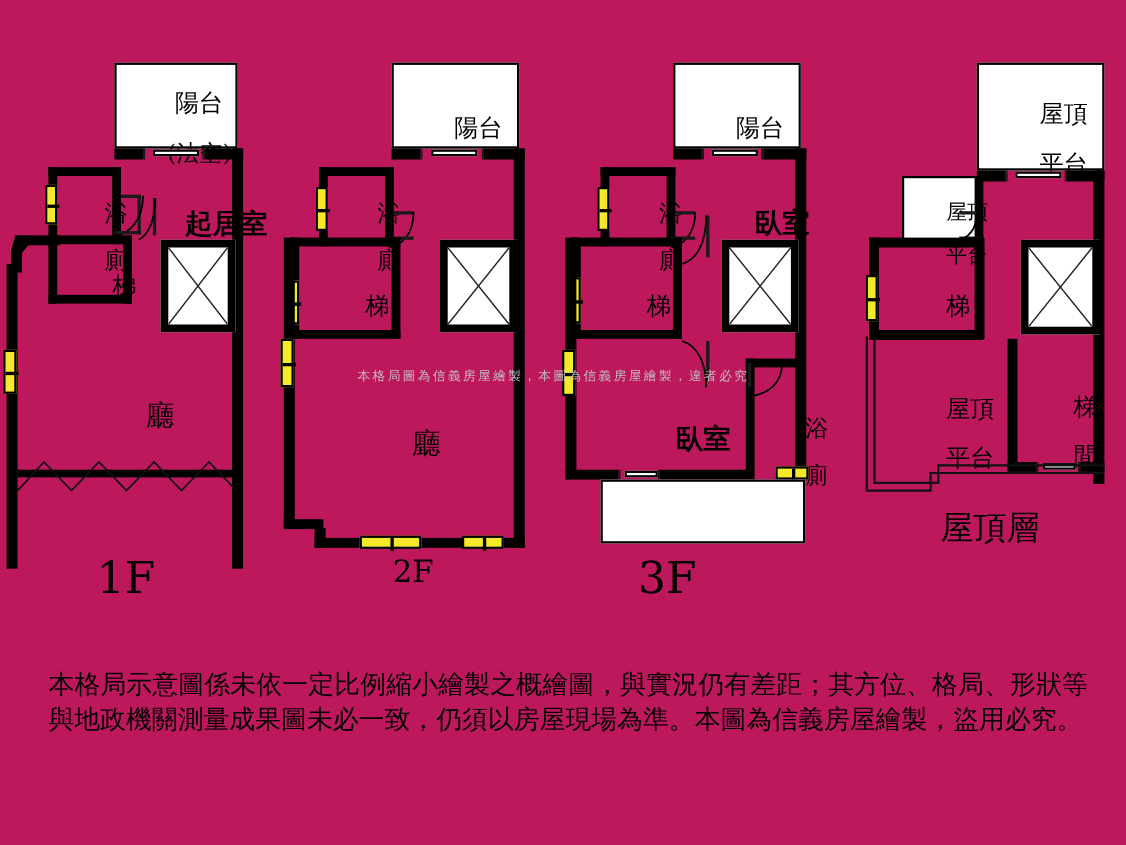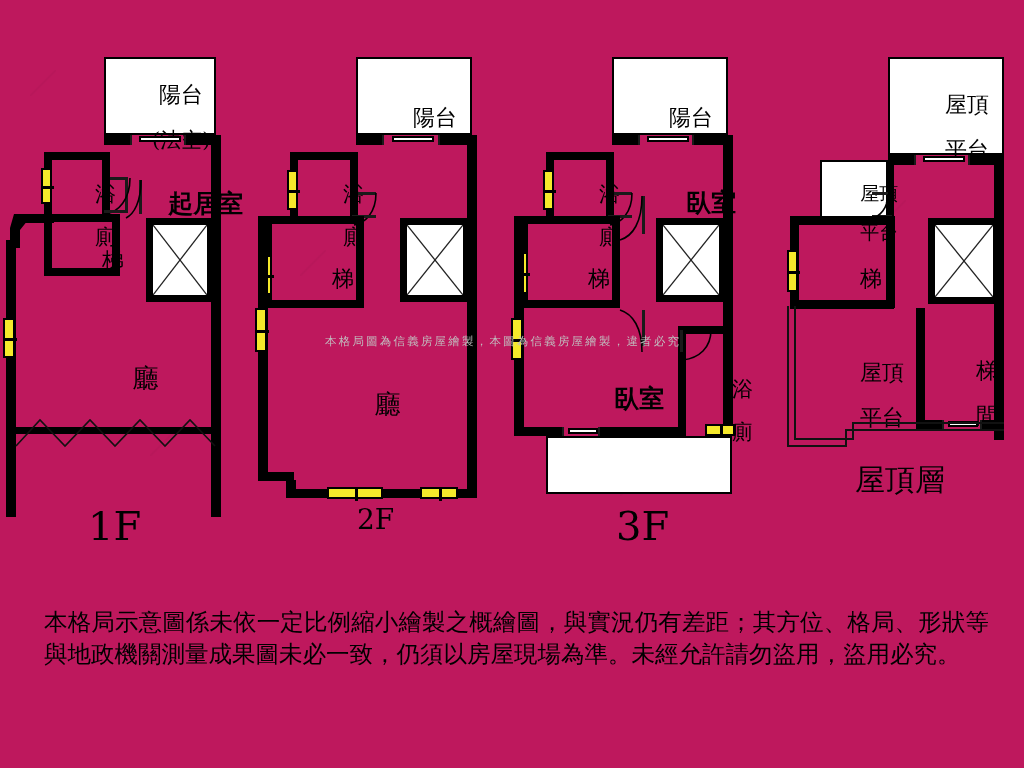--- a/index.html
+++ b/index.html
@@ -313,21 +313,21 @@
     </div>
 
     <div class="wall" style="left:514px;top:427px;width:48px;height:9px;"></div>
     <div class="wall" style="left:600px;top:427px;width:80px;height:9px;"></div>
     <div class="thin" style="left:562px;top:427px;width:2px;height:9px;"></div>
     <div class="thin" style="left:598px;top:427px;width:2px;height:9px;"></div>
     <div class="opening" style="left:568px;top:428px;width:30px;height:6px;"></div>
 
     <div class="balcony" style="left:546px;top:436px;width:186px;height:58px;"></div>
 
-    <div class="floor-label" style="left:616px;top:503px;font-size:40px;">3F</div>
+    <div class="floor-label" style="left:580px;top:503px;font-size:40px;">3F</div>
   </div>
 
   <div>
 
     <div class="balcony" style="left:888px;top:57px;width:116px;height:98px;"></div>
     <div class="room-label" style="left:894px;top:72px;width:104px;font-size:22px;">
       <span>屋頂</span><br>
       <span>平台</span>
     </div>
 
@@ -394,15 +394,15 @@
       </svg>
     </div>
 
     <div class="floor-label" style="left:855px;top:460px;font-size:30px;">屋頂層</div>
   </div>
 
   <div id="wm">
     <div class="wmsub">本格局圖為信義房屋繪製，本圖為信義房屋繪製，違者必究</div>
   </div>
 
-  <div id="disclaimer">本格局示意圖係未依一定比例縮小繪製之概繪圖，與實況仍有差距；其方位、格局、形狀等與地政機關測量成果圖未必一致，仍須以房屋現場為準。未經允許請勿盜用，盜用必究。</div>
+  <div id="disclaimer">本格局示意圖係未依一定比例縮小繪製之概繪圖，與實況仍有差距；其方位、格局、形狀等與地政機關測量成果圖未必一致，仍須以房屋現場為準。本圖為信義房屋繪製，盜用必究。</div>
 
 </div>
 
 </body></html>

